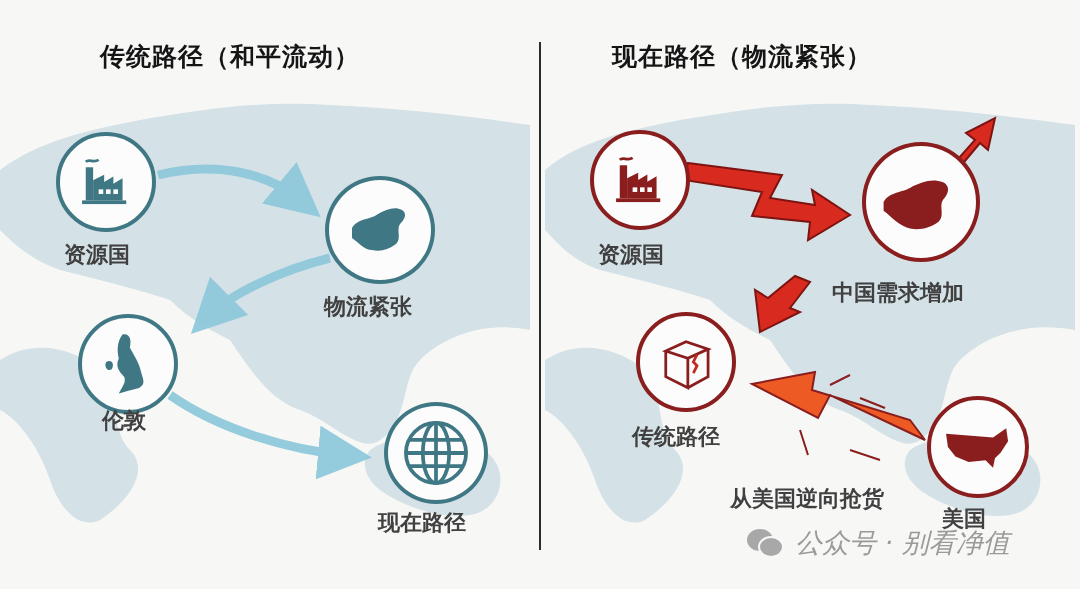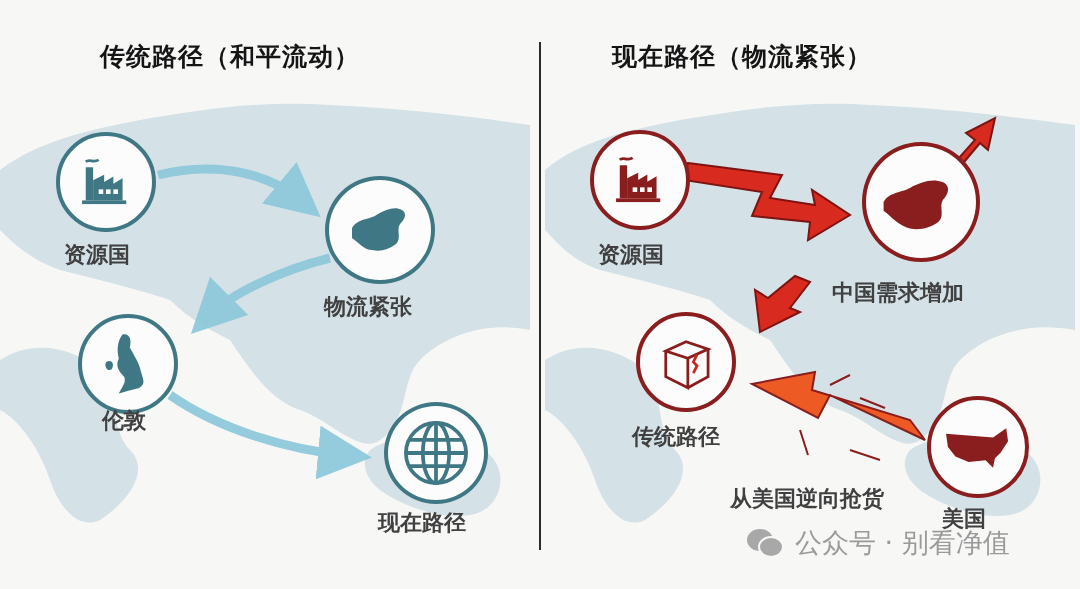--- a/index.html
+++ b/index.html
@@ -6,21 +6,21 @@
   body{width:1080px;height:589px;background:#f7f8f6;position:relative;overflow:hidden;font-family:"DejaVu Sans","Liberation Sans",sans-serif;}
   .map{position:absolute;left:0;top:0;width:1080px;height:589px;}
   .title{position:absolute;top:40px;font-size:25px;font-weight:bold;color:#151515;letter-spacing:1px;white-space:nowrap;}
   .divider{position:absolute;left:539px;top:42px;width:2px;height:508px;background:#2b2b2b;}
   .node{position:absolute;border-radius:50%;background:#fbfcfb;box-sizing:border-box;}
   .node.blue{border:4px solid #3f7884;}
   .node.red{border:4px solid #8a1d1d;}
   .node svg{position:absolute;left:0;top:0;width:100%;height:100%;}
   .label{position:absolute;font-size:22px;font-weight:bold;color:#404040;white-space:nowrap;}
   .arrows{position:absolute;left:0;top:0;width:1080px;height:589px;}
-  .watermark{position:absolute;left:745px;top:525px;font-size:27px;color:#9a9a9a;white-space:nowrap;display:flex;align-items:center;gap:10px;}
+  .watermark{position:absolute;left:745px;top:525px;font-size:27px;color:#9a9a9a;white-space:nowrap;display:flex;align-items:center;gap:10px;font-style:italic;}
 </style>
 </head>
 <body>
 
 <svg class="map" viewBox="0 0 1080 589">
   <g fill="#d4e1e6">
 
     <path d="M0 170 C40 140 90 130 140 120 C200 110 260 100 330 105 C400 108 460 115 530 125 L530 330 C480 320 440 340 420 360 C400 380 410 420 380 440 C360 455 330 420 300 410 C270 400 250 370 230 340 C210 330 190 320 170 300 C140 290 100 280 60 270 C30 260 10 240 0 230 Z"></path>
 
     <path d="M0 360 C30 340 70 345 100 370 C120 395 110 430 130 450 C150 470 130 500 100 520 C80 530 60 510 50 480 C40 450 20 420 0 410 Z"></path>

